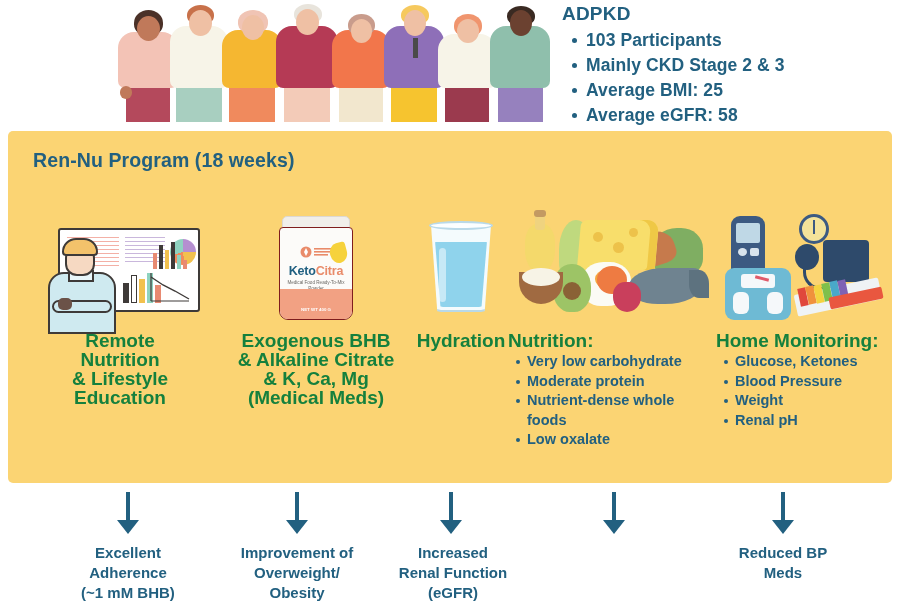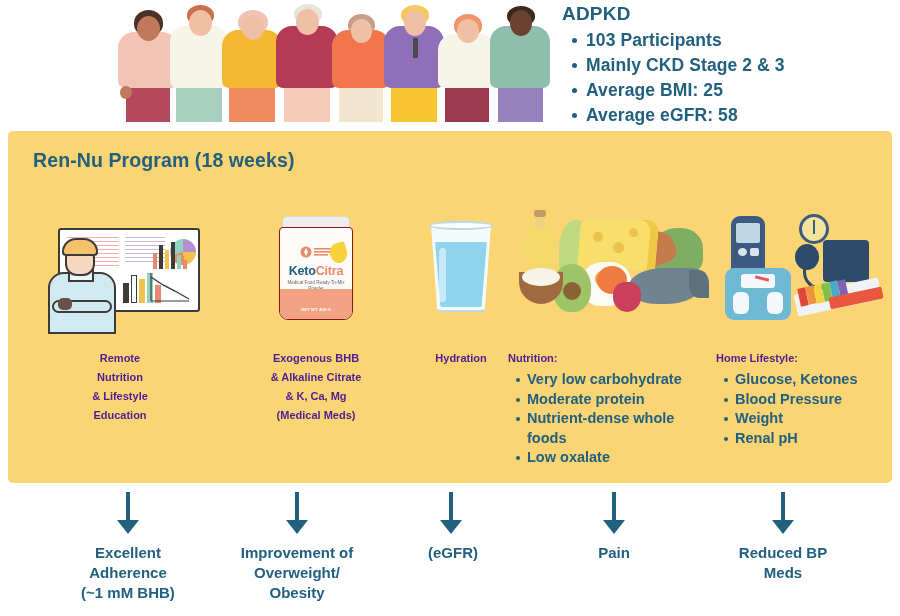--- a/index.html
+++ b/index.html
@@ -51,22 +51,22 @@
   }
   .pillar {
     position: absolute; top: 78px;
     display: flex; flex-direction: column; align-items: center;
   }
   .pillar-art {
     width: 100%; height: 118px; position: relative;
     display: flex; align-items: center; justify-content: center;
   }
   .pillar-label {
-    margin-top: 22px; text-align: center;
-    font-size: 11px; font-weight: bold; color: #4c1d95; line-height: 19px;
+    margin-top: 4px; text-align: center;
+    font-size: 19px; font-weight: bold; color: #15803d; line-height: 19px;
   }
   .pillar-label.left-align { text-align: left; width: 100%; }
   .bullet-list { margin-top: 2px; width: 100%; }
   .bullet-row {
     display: flex; align-items: flex-start;
     font-size: 14.5px; font-weight: bold; color: #226080; line-height: 19.5px;
   }
   .b-dot {
     display: inline-block; width: 4px; height: 4px; border-radius: 50%;
     background: #226080; margin: 8px 7px 0 8px; flex: 0 0 auto;
@@ -393,21 +393,21 @@
           <div class="dv" style="left:82px;top:78px;width:8px;height:18px;background:#E0473C;transform:rotate(-12deg);"></div>
           <div class="dv" style="left:90px;top:76px;width:8px;height:18px;background:#F0913C;transform:rotate(-12deg);"></div>
           <div class="dv" style="left:98px;top:75px;width:8px;height:18px;background:#F4D340;transform:rotate(-12deg);"></div>
           <div class="dv" style="left:106px;top:73px;width:8px;height:18px;background:#7FC04B;transform:rotate(-12deg);"></div>
           <div class="dv" style="left:114px;top:71px;width:8px;height:18px;background:#49A9C9;transform:rotate(-12deg);"></div>
           <div class="dv" style="left:122px;top:70px;width:8px;height:18px;background:#7E62B5;transform:rotate(-12deg);"></div>
           <div class="dv" style="left:112px;top:82px;width:54px;height:12px;background:#E9573F;border-radius:2px;transform:rotate(-12deg);"></div>
         </div>
       </div>
       <div class="pillar-label left-align">
-        <div>Home Lifestyle:</div>
+        <div>Home Monitoring:</div>
       </div>
       <div class="bullet-list">
         <div class="bullet-row">
           <span class="b-dot"></span>
           <span class="b-txt">Glucose, Ketones</span>
         </div>
         <div class="bullet-row">
           <span class="b-dot"></span>
           <span class="b-txt">Blood Pressure</span>
         </div>
@@ -448,23 +448,24 @@
     <div>Excellent</div>
     <div>Adherence</div>
     <div>(~1 mM BHB)</div>
   </div>
   <div class="outcome" style="left:212px;top:543px;width:170px;">
     <div>Improvement of</div>
     <div>Overweight/</div>
     <div>Obesity</div>
   </div>
   <div class="outcome" style="left:378px;top:543px;width:150px;">
+    <div>Increased</div>
+    <div>Renal Function</div>
     <div>(eGFR)</div>
   </div>
   <div class="outcome" style="left:539px;top:543px;width:150px;">
-    <div>Pain</div>
   </div>
   <div class="outcome" style="left:708px;top:543px;width:150px;">
     <div>Reduced BP</div>
     <div>Meds</div>
   </div>
 
 </div>
 
 </body></html>

